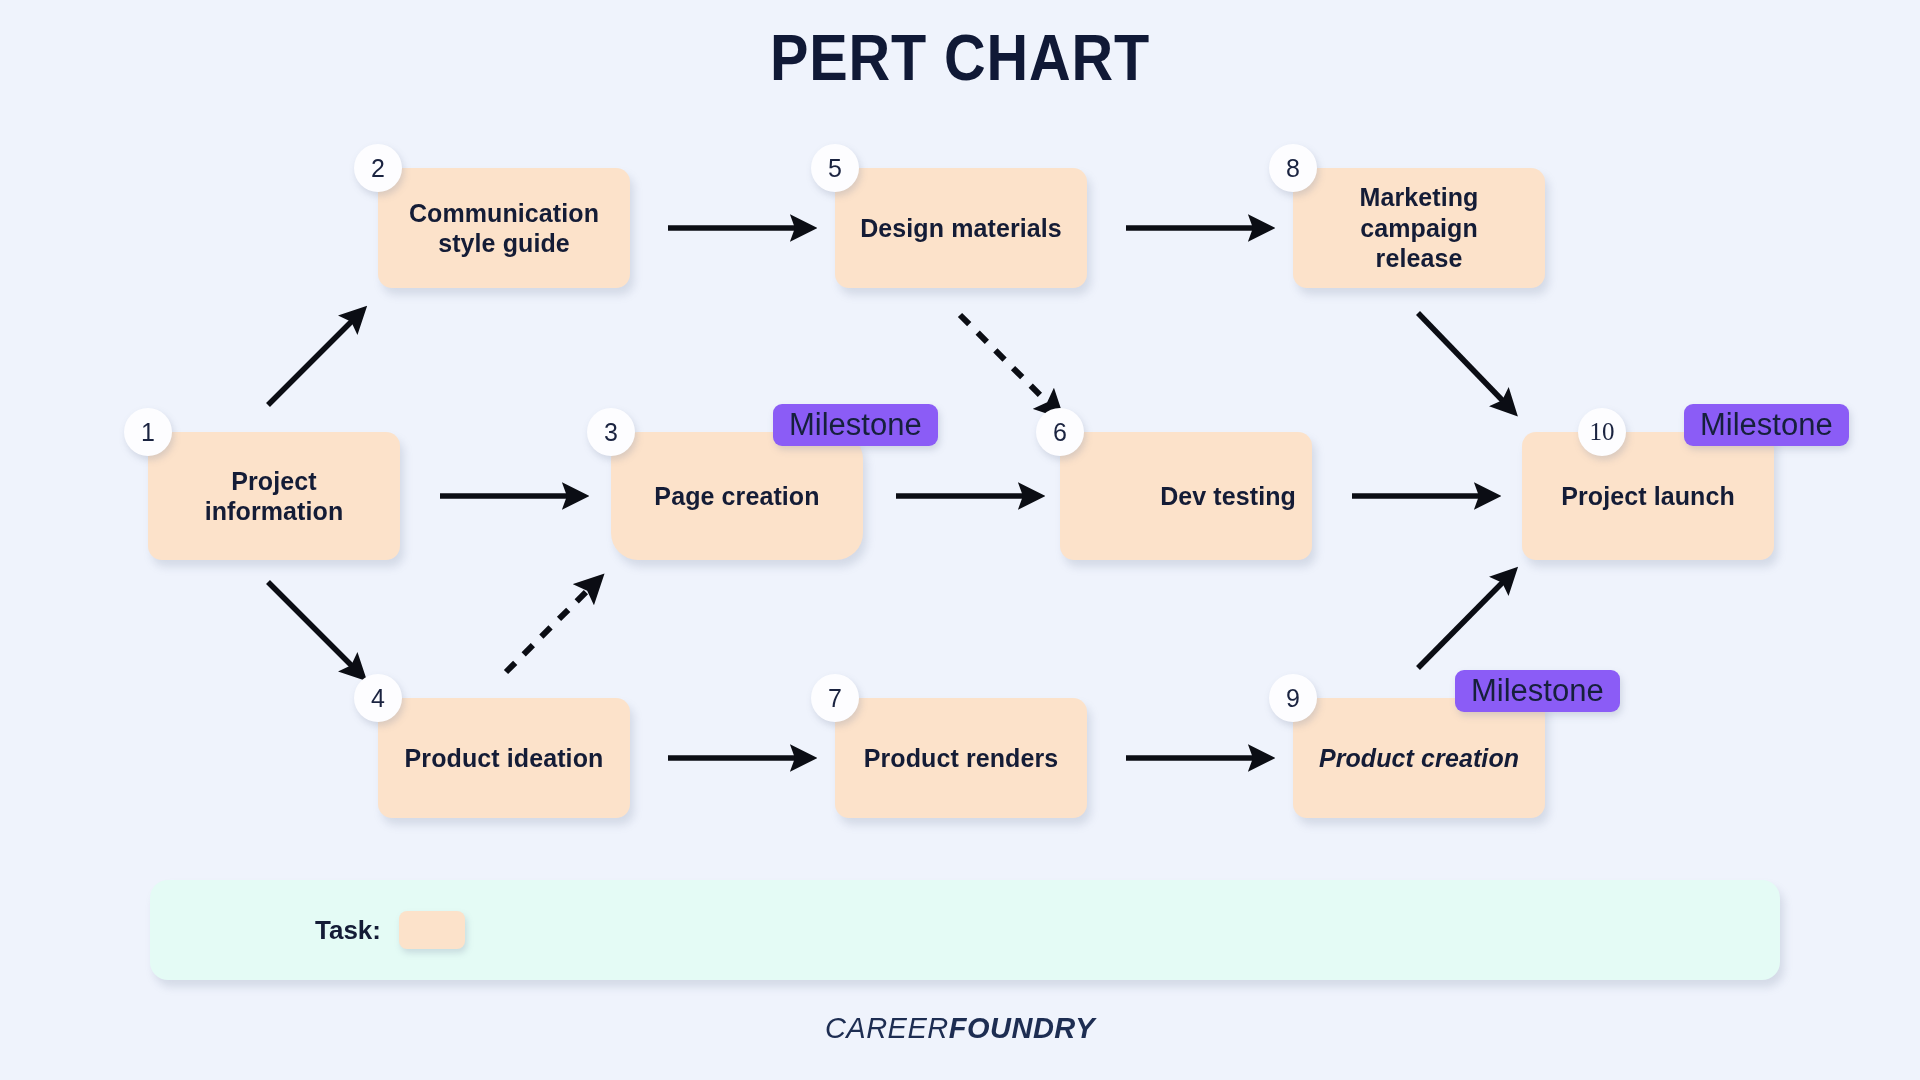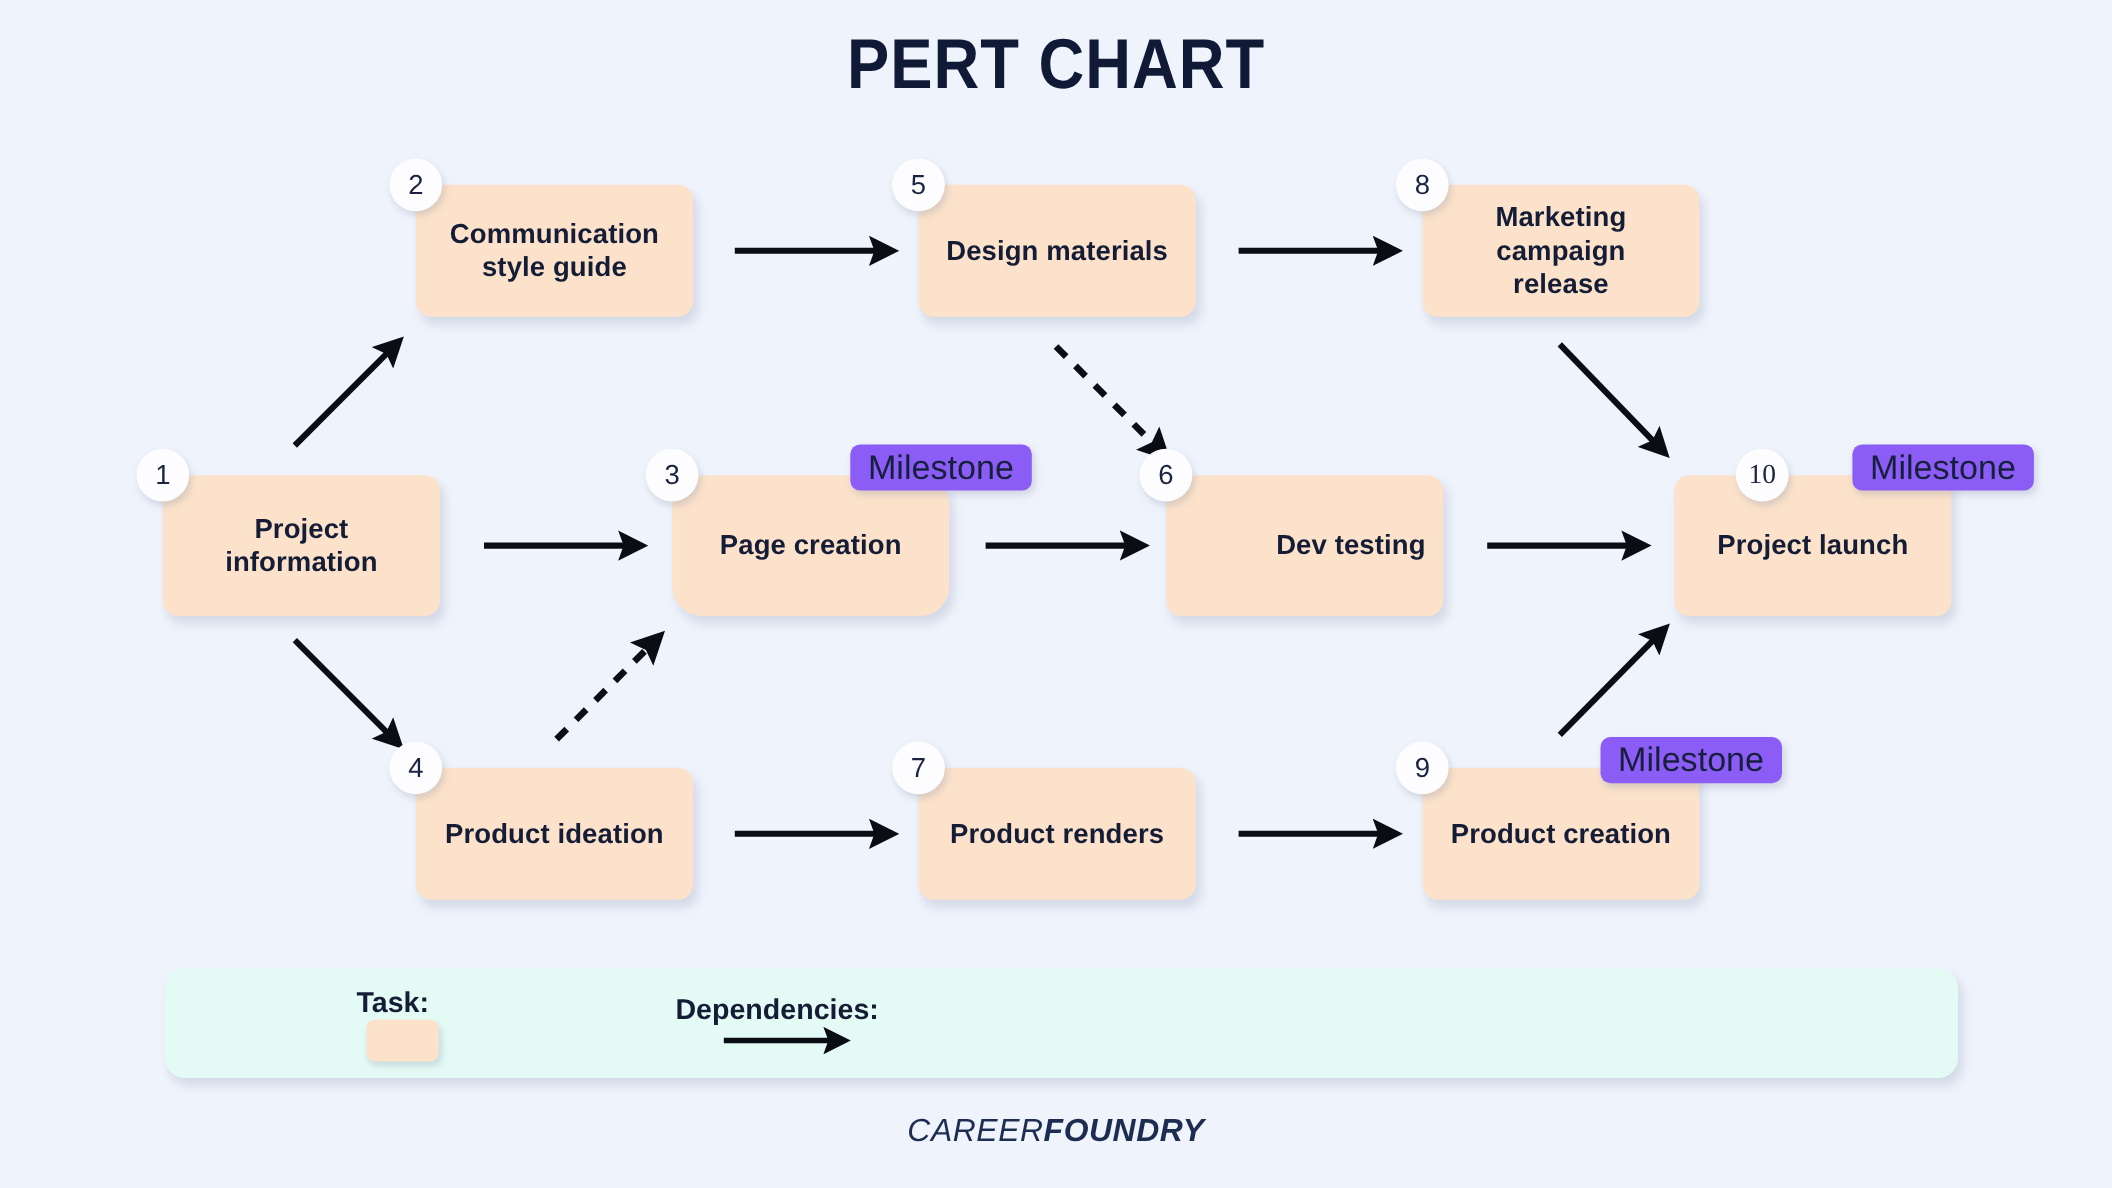--- a/index.html
+++ b/index.html
@@ -116,21 +116,20 @@
     height: 100px;
     background: #e4fbf5;
     border-radius: 18px;
     box-shadow: 4px 7px 9px rgba(120, 130, 160, 0.22);
     display: flex;
     align-items: center;
   }
   .legend-item {
     display: flex;
     align-items: center;
-    flex-direction: column;
   }
   .legend-text {
     font-family: "Liberation Sans Narrow", "Liberation Sans", sans-serif;
     font-weight: bold;
     font-size: 26px;
     color: #141c36;
     white-space: nowrap;
   }
   #legend-item-task { margin-left: 165px; }
   #legend-task-swatch {
@@ -218,45 +217,39 @@
       </div>
       <div class="node-badge" style="left: 1036px; top: 408px;">6</div>
       <div class="node" style="left: 835px; top: 698px; width: 252px; height: 120px;">
         <div class="node-label">Product renders</div>
       </div>
       <div class="node-badge" style="left: 811px; top: 674px;">7</div>
       <div class="node" style="left: 1293px; top: 168px; width: 252px; height: 120px;">
         <div class="node-label">Marketing campaign<br>release</div>
       </div>
       <div class="node-badge" style="left: 1269px; top: 144px;">8</div>
-      <div class="node" style="left: 1293px; top: 698px; width: 252px; height: 120px;">
+      <div class="node" style="left: 1293px; top: 698px; width: 252px; height: 120px; font-style: italic;">
         <div class="node-label">Product creation</div>
       </div>
       <div class="node-badge" style="left: 1269px; top: 674px;">9</div>
       <div class="milestone-badge" style="left: 1455px; top: 670px;">Milestone</div>
       <div class="node" style="left: 1522px; top: 432px; width: 252px; height: 128px;">
         <div class="node-label">Project launch</div>
       </div>
       <div class="node-badge" style="left: 1578px; top: 408px; font-family: Liberation Serif, serif;">10</div>
       <div class="milestone-badge" style="left: 1684px; top: 404px;">Milestone</div>
     </div>
 
   <div id="legend">
 
     <div class="legend-item" id="legend-item-task">
       <span class="legend-text">Task:</span>
       <span id="legend-task-swatch"></span>
     </div>
 
-    <div class="legend-item" id="legend-item-dependencies">
-      <span class="legend-text">Dependencies:</span>
-      <svg class="legend-arrow-svg" width="120" height="26" viewBox="0 0 120 26" xmlns="http://www.w3.org/2000/svg">
-        <line x1="2" y1="13" x2="98" y2="13" stroke="#0b0d14" stroke-width="5" marker-end="url(#arrowhead)"></line>
-      </svg>
-    </div>
 
 
   </div>
 
   <div id="footer-logo">
     <span class="logo-light">CAREER</span><span class="logo-bold">FOUNDRY</span>
   </div>
 
 </div>
 

